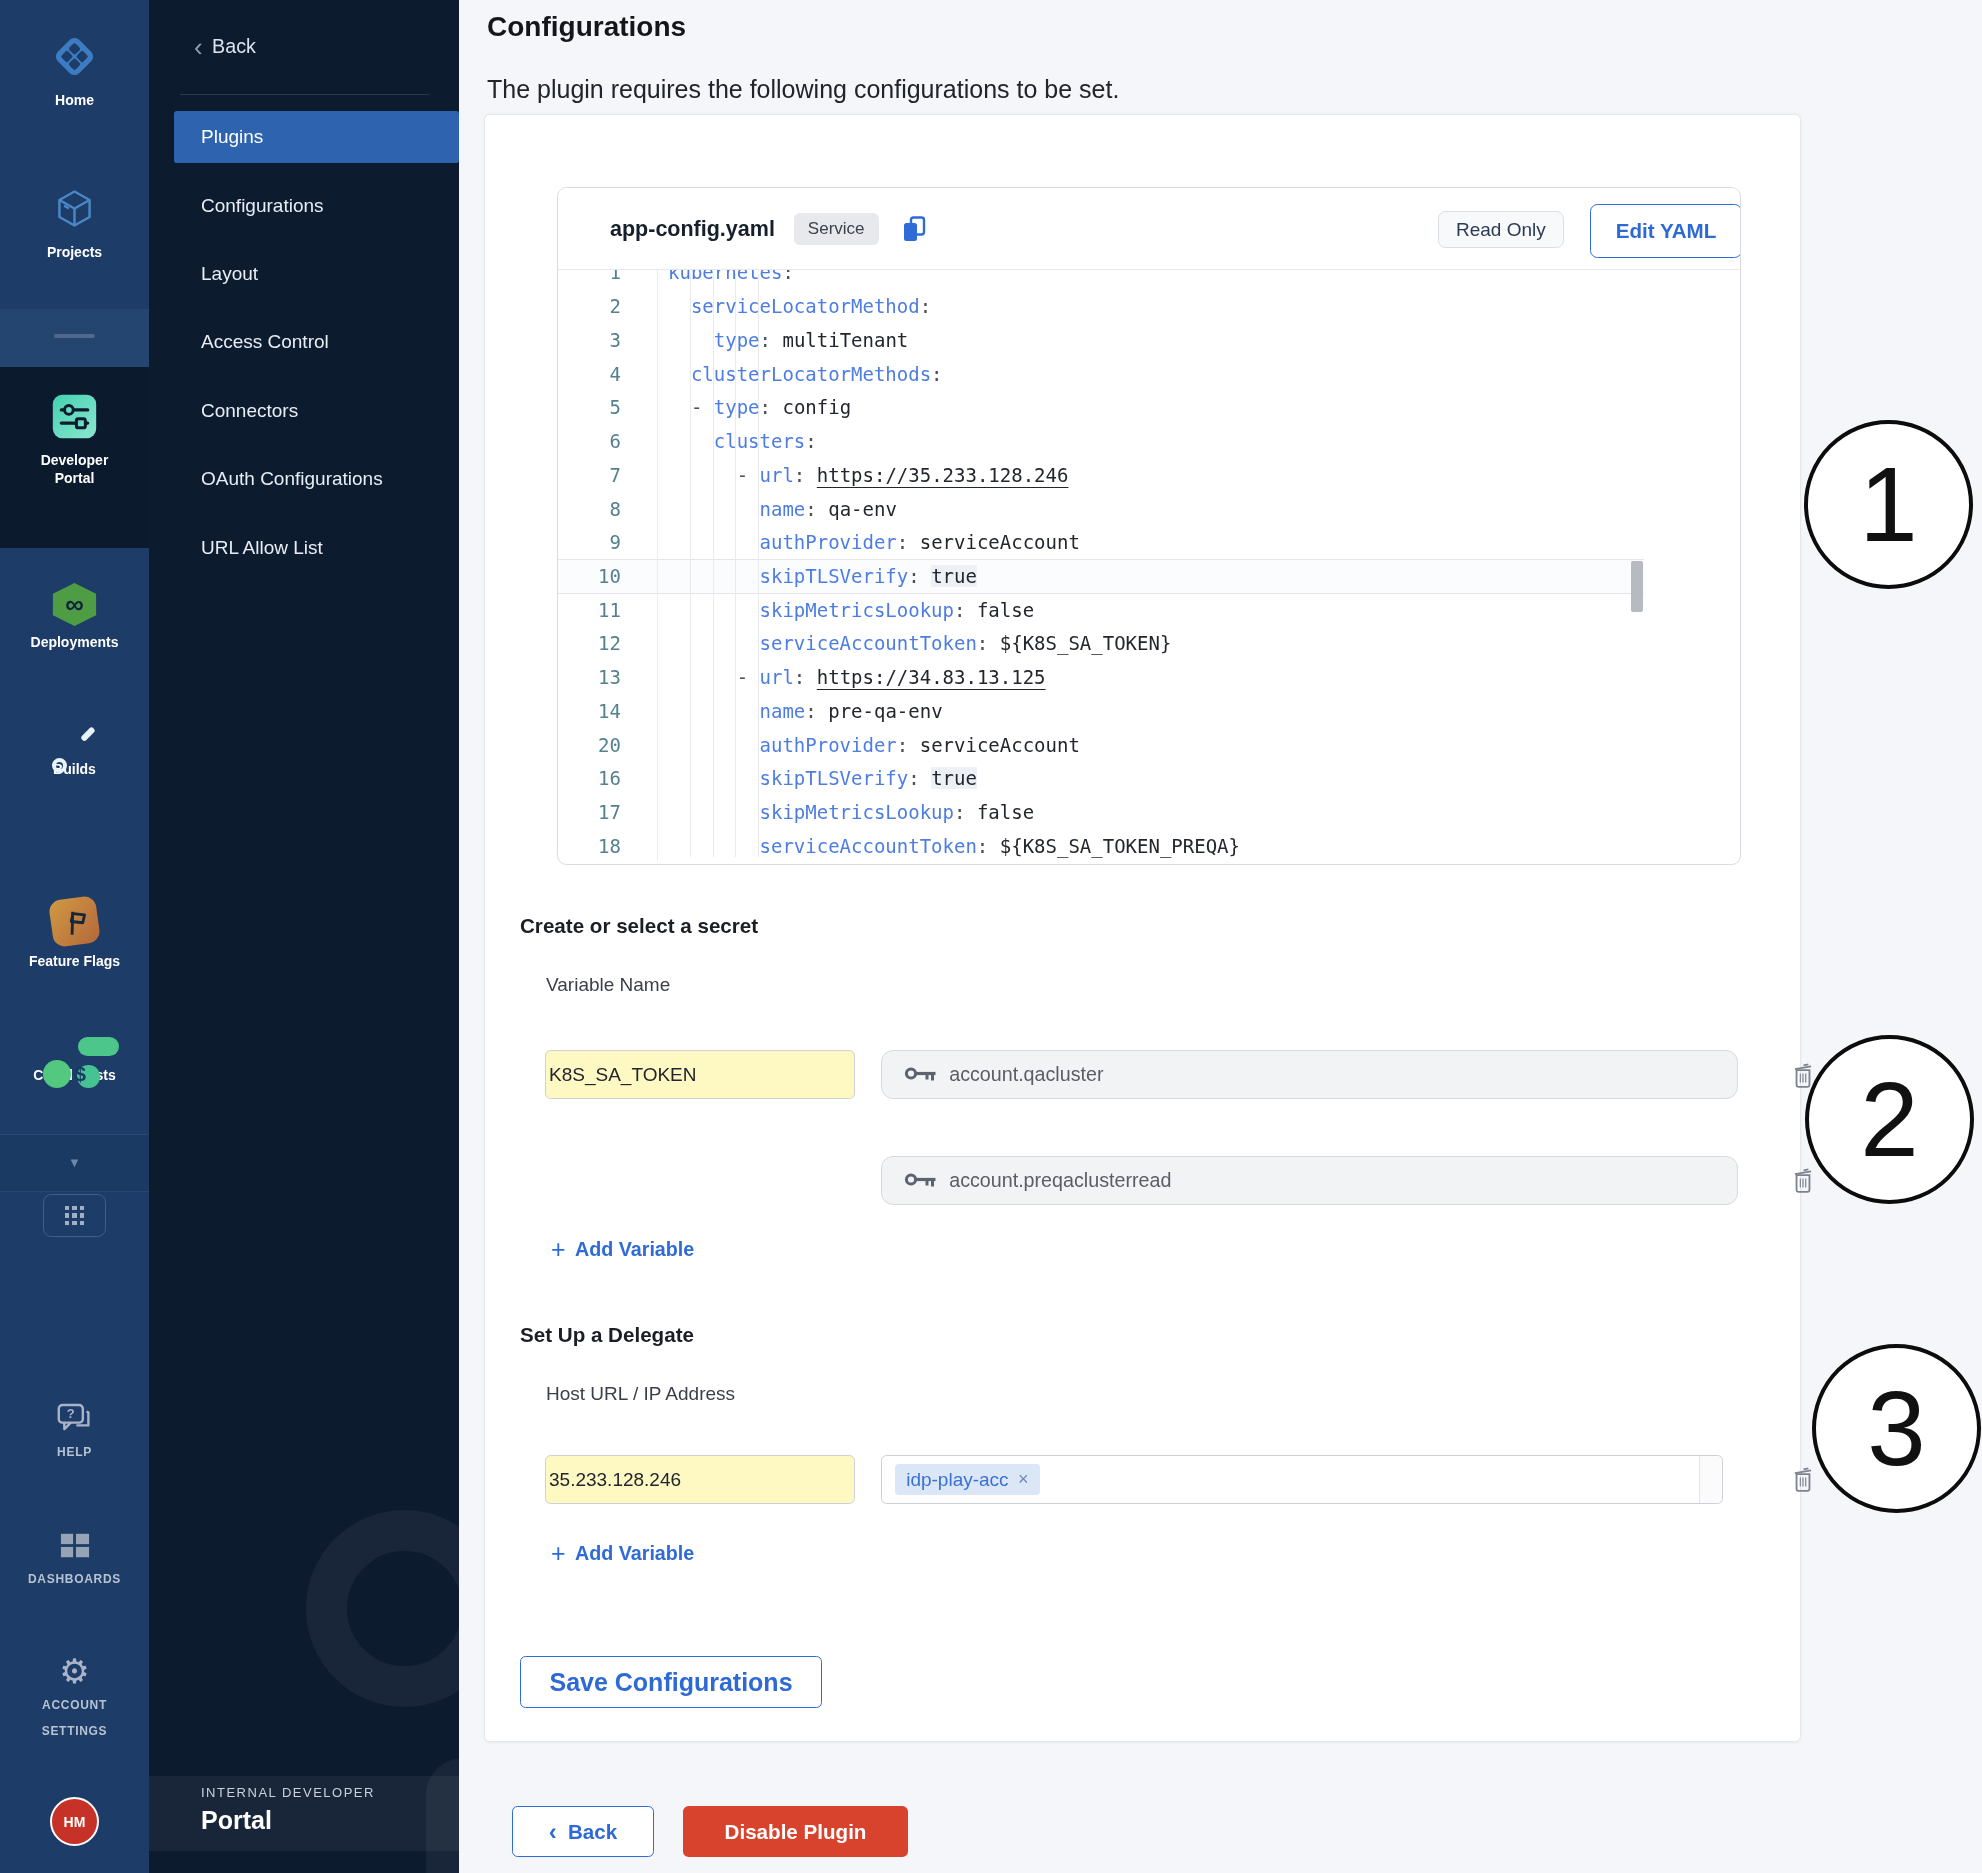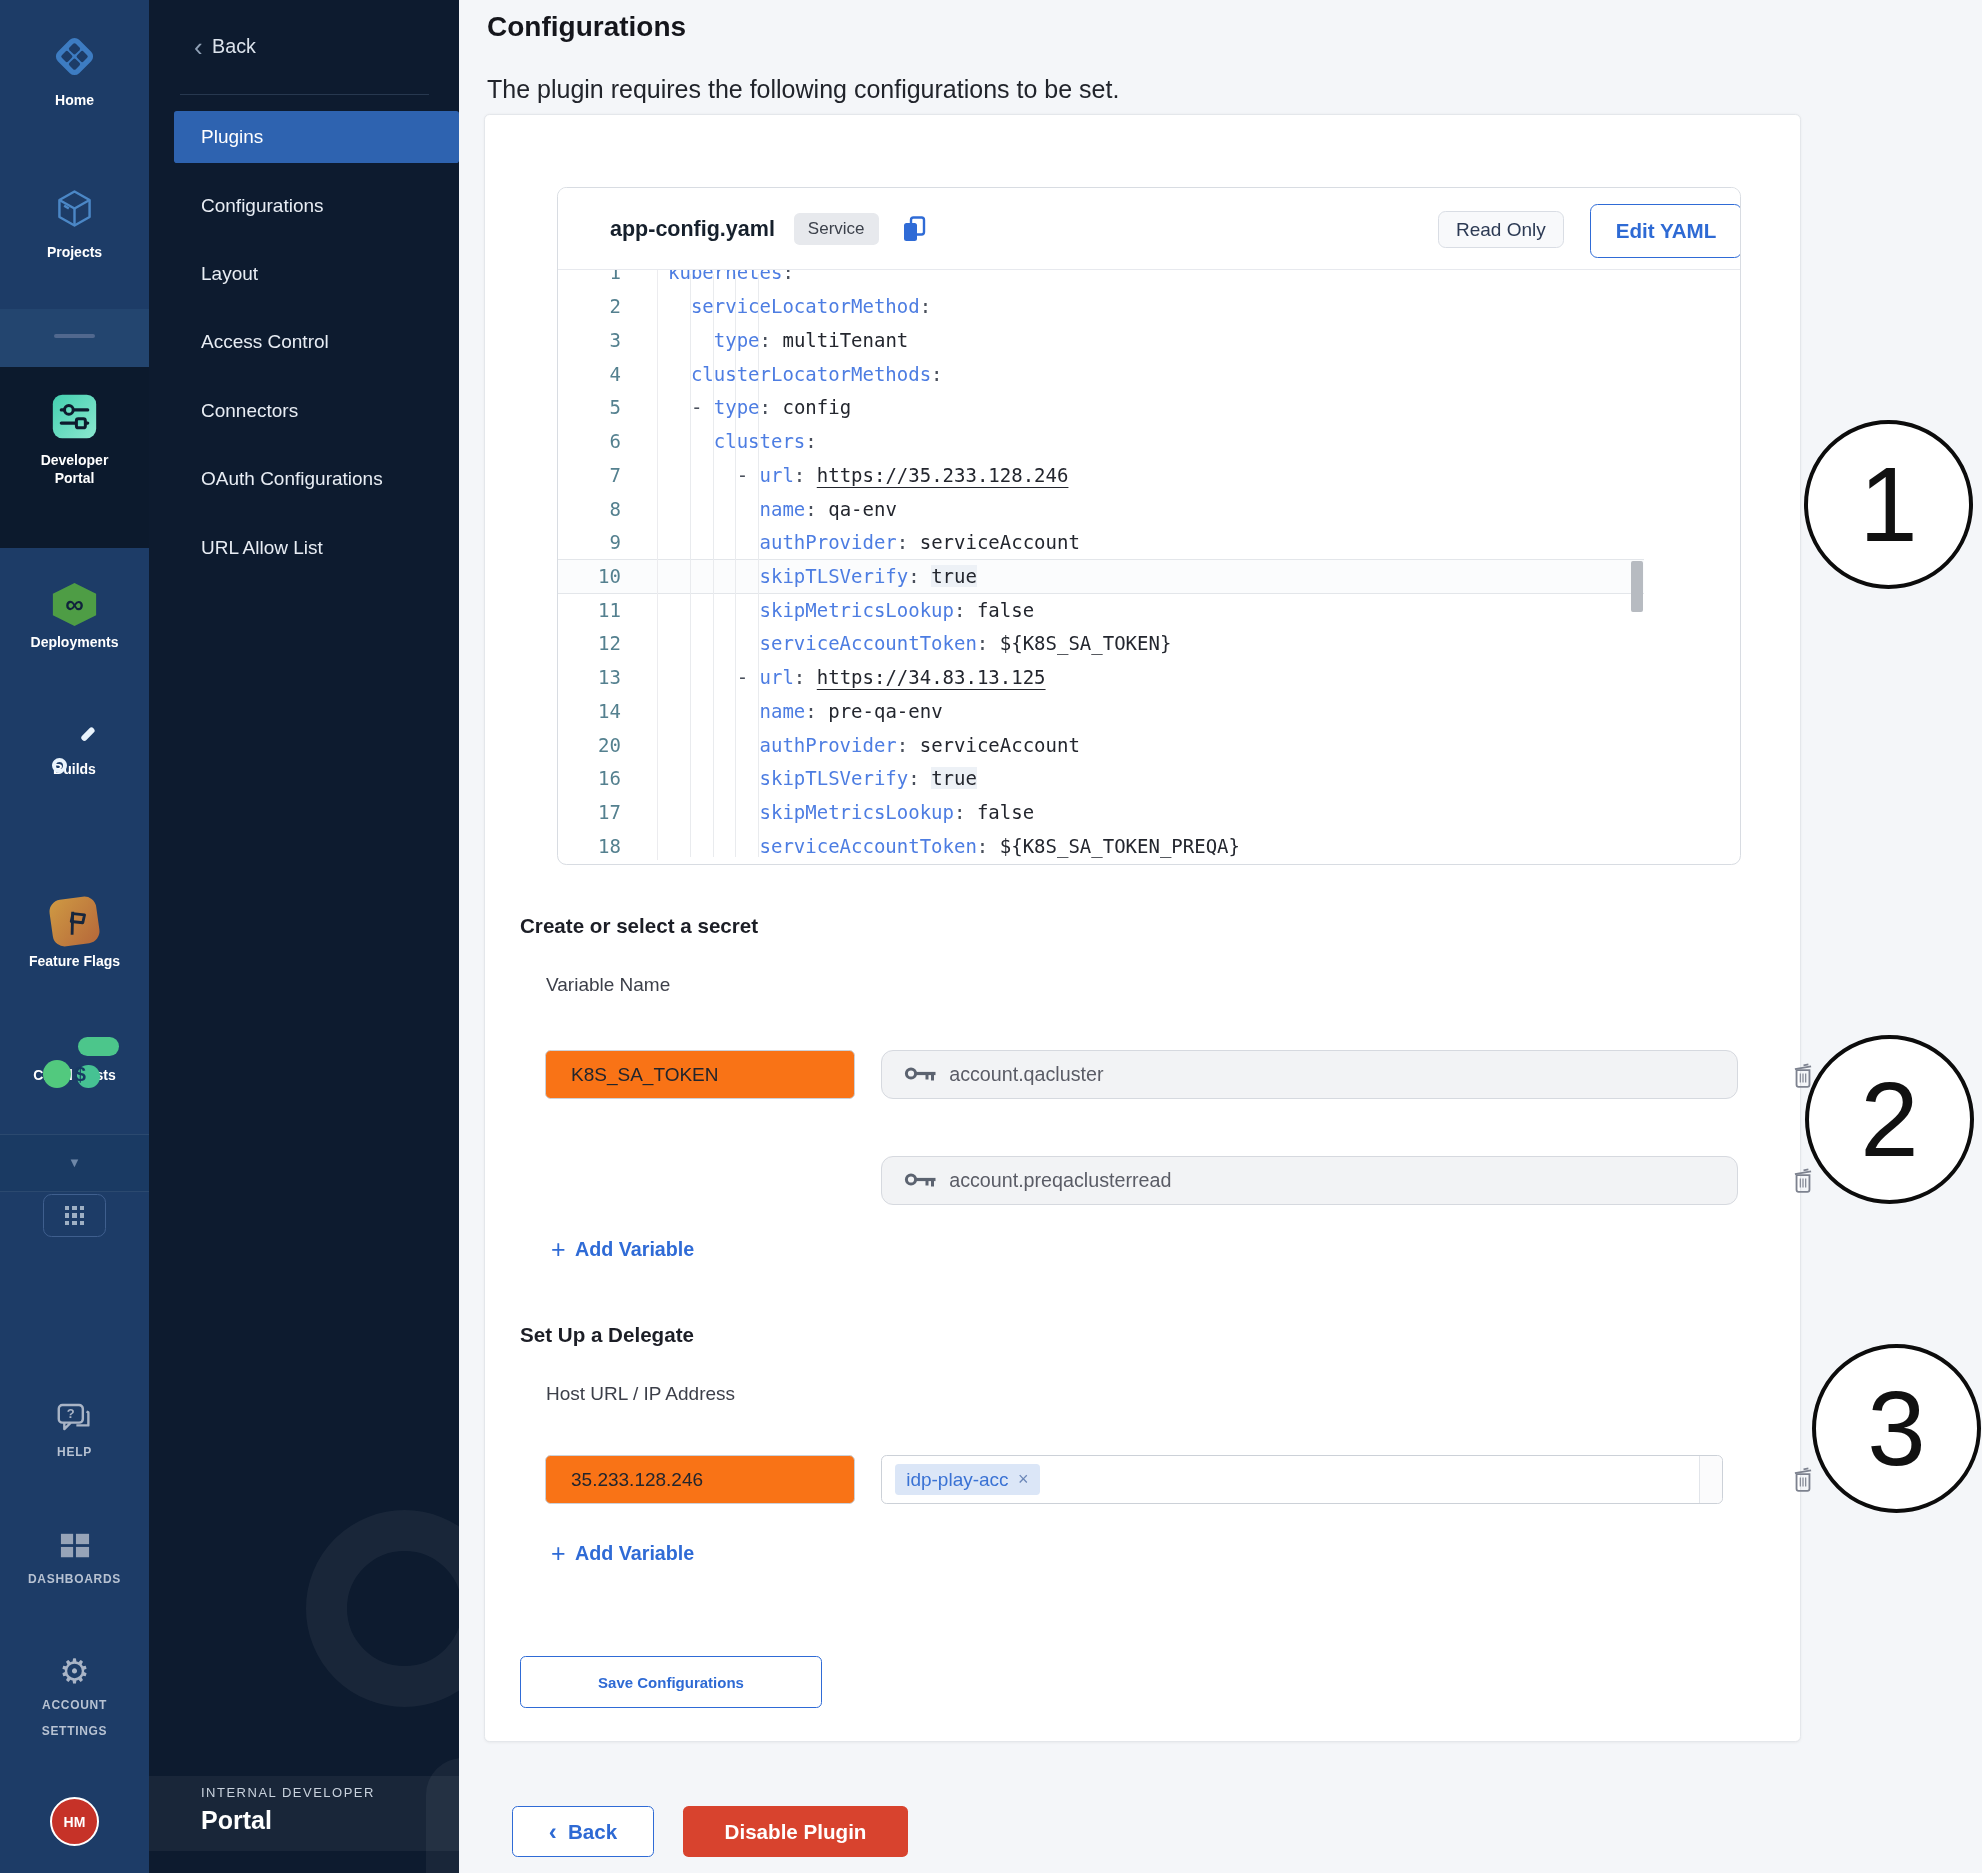--- a/index.html
+++ b/index.html
@@ -94,39 +94,39 @@
             font-family:"DejaVu Sans Mono",monospace;font-size:19px;z-index:1;}
   .code-row .ln{position:absolute;left:0;width:63px;text-align:right;color:#54808f;}
   .code-row .lt{position:absolute;left:110px;white-space:pre;}
   .c-key{color:#4d7de2;} .c-pun{color:#4a505c;} .c-val{color:#23262e;} .c-sp{color:#23262e;}
   .c-url{color:#23262e;text-decoration:underline;text-underline-offset:4.7px;}
   .c-hi{color:#23262e;background:#edf1f6;}
 
   
   .sec-head{position:absolute;font-size:20.6px;font-weight:700;color:#1c1e26;}
   .fld-label{position:absolute;font-size:19px;color:#3c3f49;}
-  .txt-input{position:absolute;width:310px;height:49px;background:#f97316;border:0.9px solid #ccd1d8;
-             border-radius:5.6px;font-size:19px;color:#22252d;padding-left:25px;line-height:47px;
+  .txt-input{position:absolute;width:310px;height:49px;background:#fef9c3;border:0.9px solid #ccd1d8;
+             border-radius:5.6px;font-size:19px;color:#22252d;padding-left:3px;line-height:47px;
              font-family:"Liberation Sans",sans-serif;}
   .secret-sel{position:absolute;width:857px;height:49px;background:#f2f3f5;border:0.9px solid #d6d9df;
               border-radius:12px;display:flex;align-items:center;padding-left:22px;cursor:pointer;}
   .secret-sel .stx{font-size:19.7px;color:#5a5c66;margin-left:11.2px;}
   .tag-field{position:absolute;left:881px;width:842px;height:49px;background:#fff;border:0.9px solid #ccd1d8;
              border-radius:5.6px;display:flex;align-items:center;padding-left:13px;}
   .tag-field .endseg{position:absolute;right:0;top:0;width:23.4px;height:100%;border-left:0.9px solid #e2e5ea;
                      background:#fbfbfc;border-radius:0 5.6px 5.6px 0;}
   .chip{display:inline-flex;align-items:center;background:#dbe6f7;border-radius:3.7px;height:31px;
         padding:0 11.2px;font-size:19px;color:#3a72d4;}
   .chip .x{margin-left:9.4px;color:#6b87b8;font-size:18px;cursor:pointer;}
   .trash{position:absolute;cursor:pointer;}
   .addvar{position:absolute;display:flex;align-items:center;cursor:pointer;color:#2f6bd6;}
   .addvar .plus{font-size:25px;font-weight:400;margin-right:9.4px;line-height:24px;}
   .addvar .avl{font-size:19.7px;font-weight:700;}
   .save-btn{position:absolute;left:520px;top:1656px;width:302px;height:52px;background:#fff;
-            border:1.9px solid #2f6bd6;border-radius:5.6px;color:#2e6ad4;font-size:15px;font-weight:700;
+            border:1.9px solid #2f6bd6;border-radius:5.6px;color:#2e6ad4;font-size:25px;font-weight:700;
             display:flex;align-items:center;justify-content:center;cursor:pointer;}
   .back-btn{position:absolute;left:512px;top:1806px;width:142px;height:51px;background:#fff;
             border:1.9px solid #2f6bd6;border-radius:5.6px;color:#2e6ad4;font-size:20.6px;font-weight:700;
             display:flex;align-items:center;justify-content:center;cursor:pointer;}
   .back-btn .bch{font-size:24px;margin-right:11.2px;font-weight:700;}
   .disable-btn{position:absolute;left:683px;top:1806px;width:225px;height:51px;background:#d8432e;
                border:none;border-radius:5.6px;color:#fff;font-size:20.6px;font-weight:700;
                display:flex;align-items:center;justify-content:center;cursor:pointer;}
 
   

